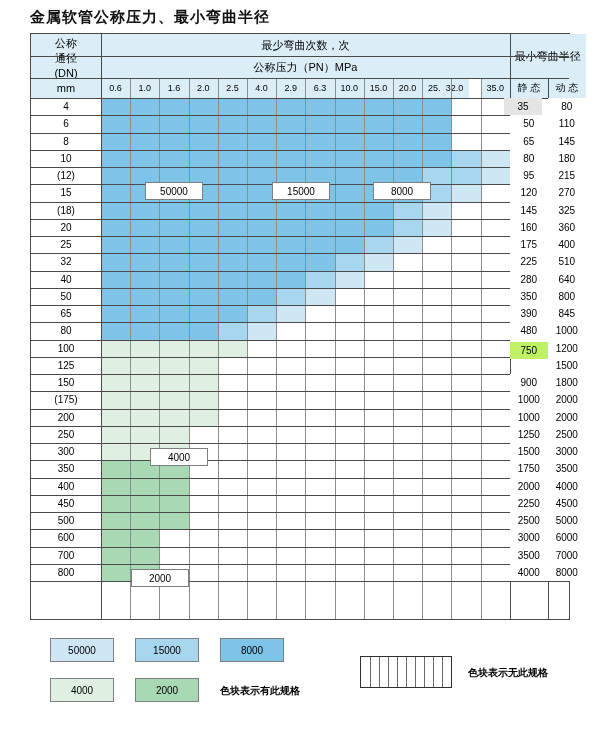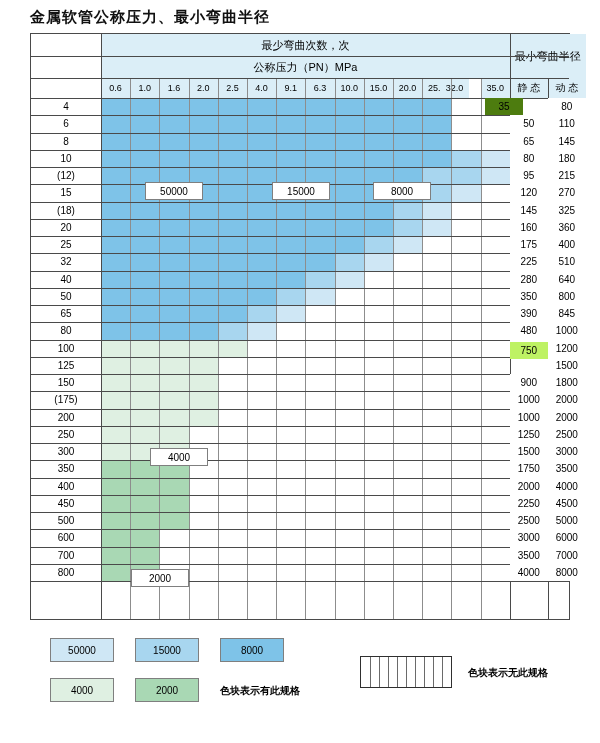--- a/index.html
+++ b/index.html
@@ -39,29 +39,35 @@
   .gridbox i{position:absolute;top:0;bottom:0;width:1px;background:#6a6a6a;}
 </style>
 </head>
 <body>
 
 <div id="root">
 
   <div class="title">金属软管公称压力、最小弯曲半径</div>
 
   <div class="tbl" id="table">
+      <div class="cell hdr ctr" style="left:0;top:0;width:70px;height:64px;flex-direction:column;">
+        <div class="t11" style="line-height:15px;">公称</div>
+        <div class="t11" style="line-height:15px;">通径</div>
+        <div class="t11" style="line-height:15px;">(DN)</div>
+        <div class="t11" style="line-height:15px;">mm</div>
+      </div>
       <div class="cell hdr ctr t11" style="left:70px;top:22px;width:408.8px;height:22px;">公称压力（PN）MPa</div>
       <div class="cell hdr ctr t11" style="left:70px;top:0;width:408.8px;height:22px;">最少弯曲次数，次</div>
       <div class="cell hdr ctr t9" style="left:70px;top:44px;width:29.2px;height:20px;">0.6</div>
       <div class="cell hdr ctr t9" style="left:99.2px;top:44px;width:29.2px;height:20px;">1.0</div>
       <div class="cell hdr ctr t9" style="left:128.4px;top:44px;width:29.2px;height:20px;">1.6</div>
       <div class="cell hdr ctr t9" style="left:157.6px;top:44px;width:29.2px;height:20px;">2.0</div>
       <div class="cell hdr ctr t9" style="left:186.8px;top:44px;width:29.2px;height:20px;">2.5</div>
       <div class="cell hdr ctr t9" style="left:216px;top:44px;width:29.2px;height:20px;">4.0</div>
-      <div class="cell hdr ctr t9" style="left:245.2px;top:44px;width:29.2px;height:20px;">9.1</div>
+      <div class="cell hdr ctr t9" style="left:245.2px;top:44px;width:29.2px;height:20px;">2.9</div>
       <div class="cell hdr ctr t9" style="left:274.4px;top:44px;width:29.2px;height:20px;">6.3</div>
       <div class="cell hdr ctr t9" style="left:303.6px;top:44px;width:29.2px;height:20px;">10.0</div>
       <div class="cell hdr ctr t9" style="left:332.8px;top:44px;width:29.2px;height:20px;">15.0</div>
       <div class="cell hdr ctr t9" style="left:362px;top:44px;width:29.2px;height:20px;">20.0</div>
       <div class="cell hdr ctr t9" style="left:391.2px;top:44px;width:29.2px;height:20px;">25.0</div>
       <div class="cell hdr ctr t9" style="left:409px;top:44px;width:29.2px;height:20px;">32.0</div>
       <div class="cell hdr ctr t9" style="left:449.59999999999997px;top:44px;width:29.2px;height:20px;">35.0</div>
       <div class="cell hdr ctr t11" style="left:478.8px;top:0;width:76px;height:44px;">最小弯曲半径</div>
       <div class="cell hdr ctr t10" style="left:478.8px;top:44px;width:38px;height:20px;">静 态</div>
       <div class="cell hdr ctr t10" style="left:516.8px;top:44px;width:38px;height:20px;">动 态</div>
@@ -182,21 +188,21 @@
       <div class="rowline" style="top:409px;"></div>
       <div class="rowline" style="top:426.25px;"></div>
       <div class="rowline" style="top:443.5px;"></div>
       <div class="rowline" style="top:460.75px;"></div>
       <div class="rowline" style="top:478px;"></div>
       <div class="rowline" style="top:495.25px;"></div>
       <div class="rowline" style="top:512.5px;"></div>
       <div class="rowline" style="top:529.75px;"></div>
       <div class="rowline" style="top:547px;"></div>
       <div class="cell ctr t10" style="left:0;top:64px;width:70px;height:17.25px;z-index:4;">4</div>
-      <div class="cell ctr t10" style="left:454px;top:64px;width:38px;height:17.25px;z-index:4;background:#4d7c0f;">35</div>
+      <div class="cell ctr t10" style="left:473px;top:64px;width:38px;height:17.25px;z-index:4;background:#e5e5e5;">35</div>
       <div class="cell ctr t10" style="left:516.8px;top:64px;width:38px;height:17.25px;z-index:4;background:#fff;">80</div>
       <div class="cell ctr t10" style="left:0;top:81.25px;width:70px;height:17.25px;z-index:4;">6</div>
       <div class="cell ctr t10" style="left:478.8px;top:81.25px;width:38px;height:17.25px;z-index:4;background:#fff;">50</div>
       <div class="cell ctr t10" style="left:516.8px;top:81.25px;width:38px;height:17.25px;z-index:4;background:#fff;">110</div>
       <div class="cell ctr t10" style="left:0;top:98.5px;width:70px;height:17.25px;z-index:4;">8</div>
       <div class="cell ctr t10" style="left:478.8px;top:98.5px;width:38px;height:17.25px;z-index:4;background:#fff;">65</div>
       <div class="cell ctr t10" style="left:516.8px;top:98.5px;width:38px;height:17.25px;z-index:4;background:#fff;">145</div>
       <div class="cell ctr t10" style="left:0;top:115.75px;width:70px;height:17.25px;z-index:4;">10</div>
       <div class="cell ctr t10" style="left:478.8px;top:115.75px;width:38px;height:17.25px;z-index:4;background:#fff;">80</div>
       <div class="cell ctr t10" style="left:516.8px;top:115.75px;width:38px;height:17.25px;z-index:4;background:#fff;">180</div>

